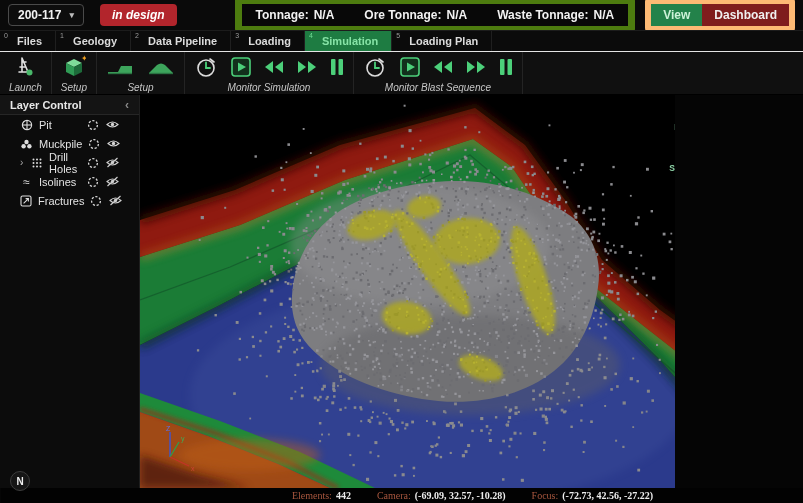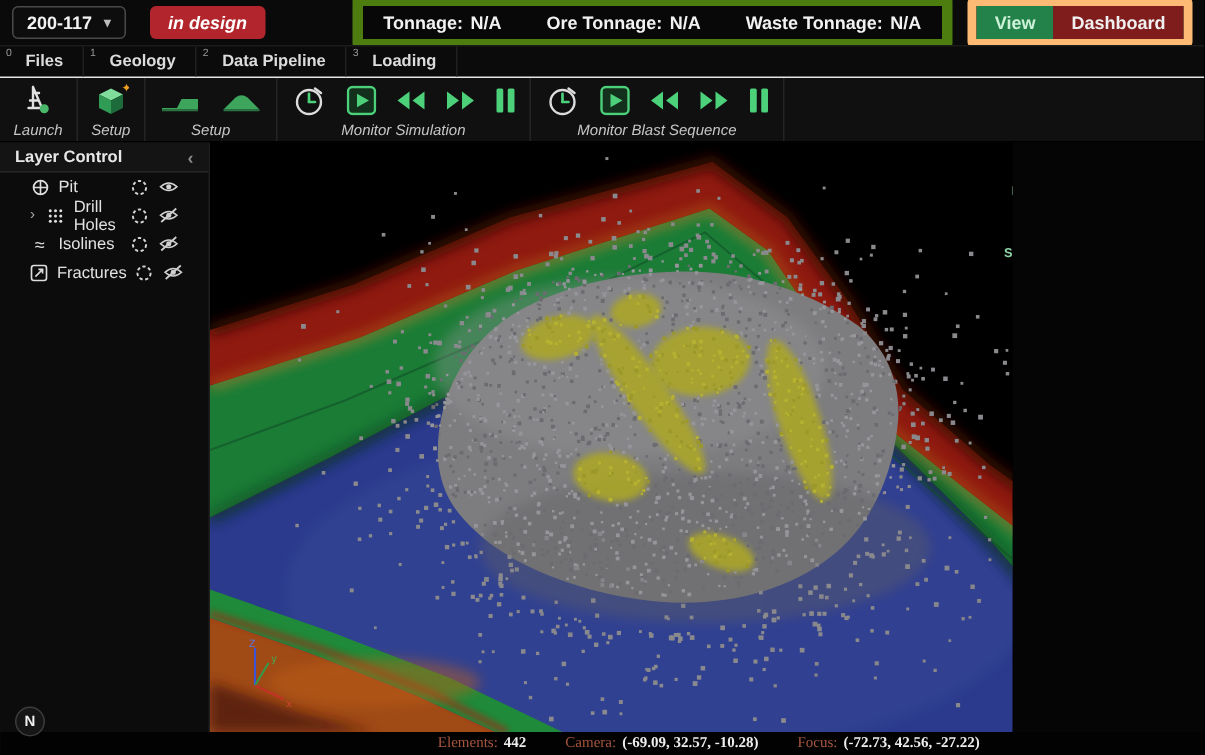--- a/index.html
+++ b/index.html
@@ -113,20 +113,28 @@
       <span class="tab-num">1</span>
       <span>Geology</span>
     </div>
     <div class="tab">
       <span class="tab-num">2</span>
       <span>Data Pipeline</span>
     </div>
     <div class="tab">
       <span class="tab-num">3</span>
       <span>Loading</span>
+    </div>
+    <div class="tab active">
+      <span class="tab-num">4</span>
+      <span>Simulation</span>
+    </div>
+    <div class="tab">
+      <span class="tab-num">5</span>
+      <span>Loading Plan</span>
     </div>
   </nav>
 
   <div class="toolbar">
 
     <div class="tb-group">
       <div class="tb-icons">
         <span class="tb-btn">
           <svg width="24" height="24" viewBox="0 0 24 24">
             <path d="M9 3 L9 17 M9 3 L15 17 M6 17 L17 17 M9 7 L13 7 M7 12 L12 12" stroke="#e0e0e0" stroke-width="1.6" fill="none" stroke-linecap="round"></path>
@@ -268,20 +276,39 @@
           <svg width="12" height="12" viewBox="0 0 12 12">
               <circle cx="6" cy="6" r="4.4" stroke="#d5d5d5" stroke-width="1.3" fill="none" stroke-dasharray="2.2 1.7"></circle>
             </svg>
           <svg width="13" height="11" viewBox="0 0 13 11">
               <path d="M1 5.5 Q6.5 0.5 12 5.5 Q6.5 10.5 1 5.5 Z" stroke="#d5d5d5" stroke-width="1.1" fill="none"></path>
               <circle cx="6.5" cy="5.5" r="1.7" fill="#d5d5d5"></circle>
             </svg>
         </span>
       </div>
 
+      <div class="layer-row">
+        <span class="l-icon">
+          <svg width="13" height="12" viewBox="0 0 13 12">
+              <circle cx="6.5" cy="4" r="2.2" fill="#ddd"></circle>
+              <circle cx="3.6" cy="8.3" r="2.2" fill="#ddd"></circle>
+              <circle cx="9.4" cy="8.3" r="2.2" fill="#ddd"></circle>
+            </svg>
+        </span>
+        <span>Muckpile</span>
+        <span class="row-actions">
+          <svg width="12" height="12" viewBox="0 0 12 12">
+              <circle cx="6" cy="6" r="4.4" stroke="#d5d5d5" stroke-width="1.3" fill="none" stroke-dasharray="2.2 1.7"></circle>
+            </svg>
+          <svg width="13" height="11" viewBox="0 0 13 11">
+              <path d="M1 5.5 Q6.5 0.5 12 5.5 Q6.5 10.5 1 5.5 Z" stroke="#d5d5d5" stroke-width="1.1" fill="none"></path>
+              <circle cx="6.5" cy="5.5" r="1.7" fill="#d5d5d5"></circle>
+            </svg>
+        </span>
+      </div>
 
       <div class="layer-row">
         <span class="expander">›</span>
         <span class="l-icon">
           <svg width="12" height="12" viewBox="0 0 12 12">
             <g fill="#ddd">
               <circle cx="2.5" cy="2.5" r="1"></circle>
                 <circle cx="6" cy="2.5" r="1"></circle>
                 <circle cx="9.5" cy="2.5" r="1"></circle>
               <circle cx="2.5" cy="6" r="1"></circle>

